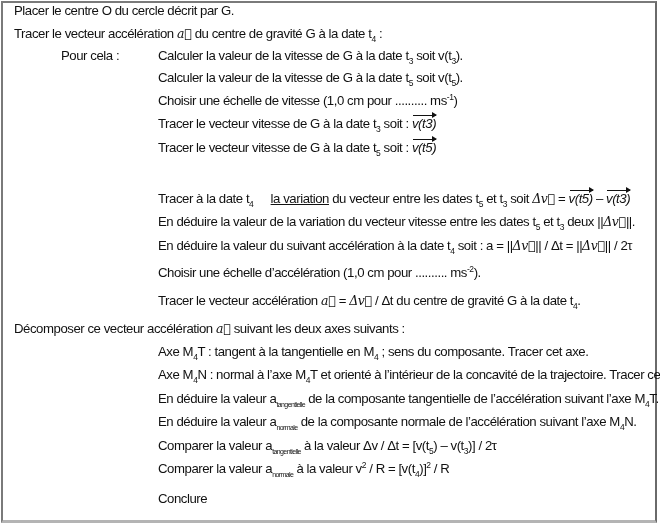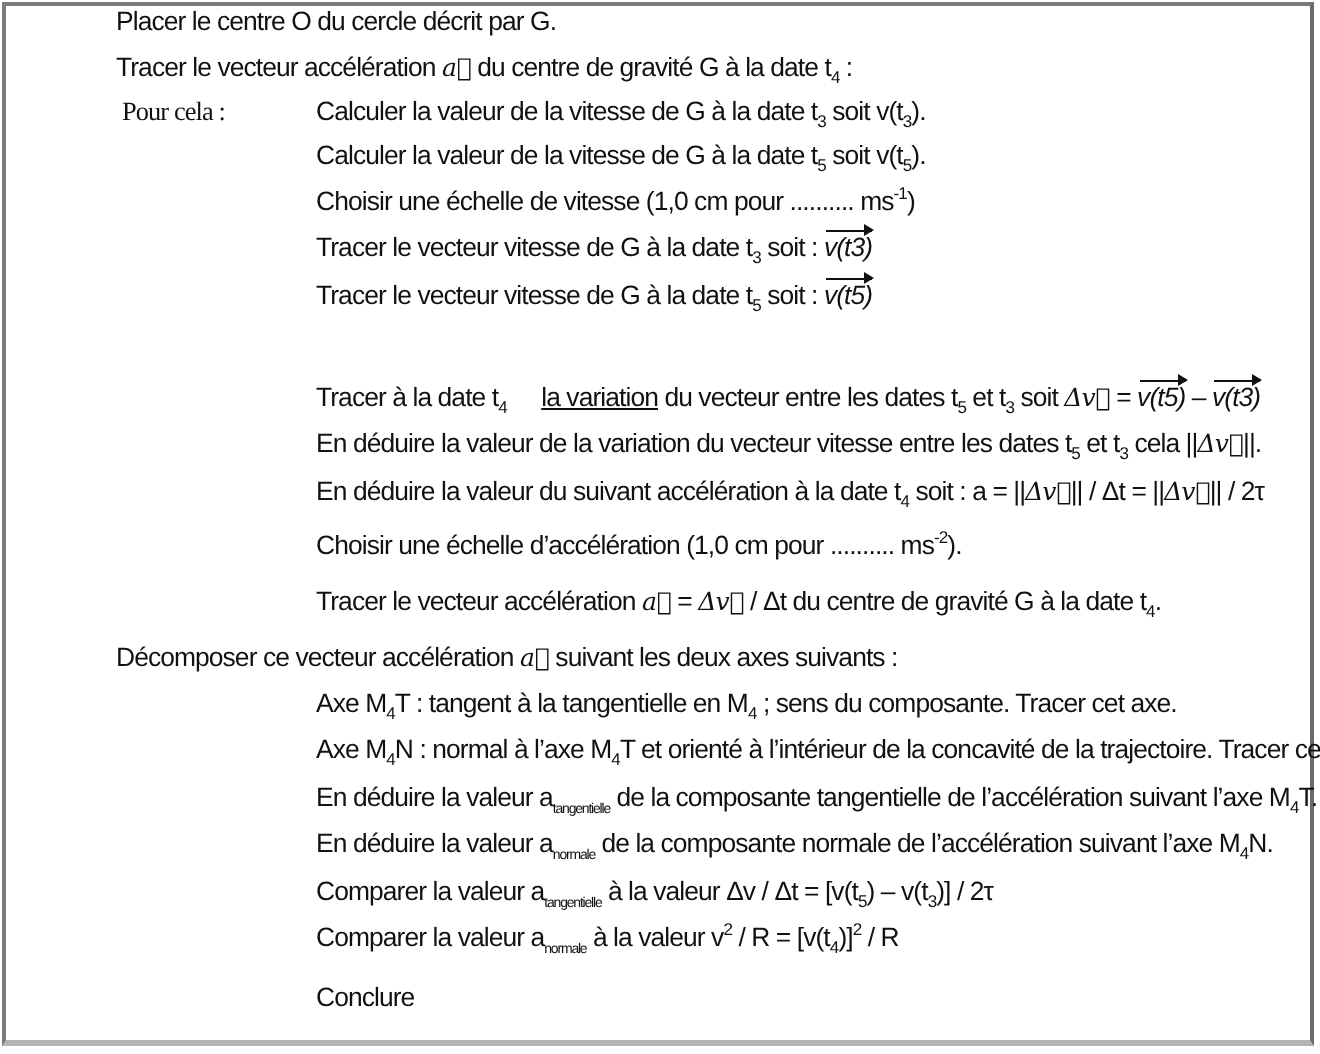--- a/index.html
+++ b/index.html
@@ -9,23 +9,23 @@
       position: absolute; left: 1px; top: 1px; width: 656px; height: 522px;
       border-left: 2px solid #7a7a7a; border-top: 2px solid #7a7a7a;
       border-right: 2px solid #6a6a6a; border-bottom: 3px solid #b4b4b4;
       box-sizing: border-box; background: #fff;
     }
     .line {
       position: absolute; white-space: nowrap; color: #111;
       font-size: 13.2px; letter-spacing: -0.45px; line-height: 16px;
       transform-origin: left center;
     }
-    .l0 { left: 14px; margin-left: 44px; }
+    .l0 { left: 14px; }
     .l1 { left: 158px; }
-    .lbl { left: 61px; font-family: Liberation Serif, serif; }
+    .lbl { left: 61px; }
     sub, sup { font-size: 8.5px; line-height: 0; }
     sub.tiny { font-size: 7px; letter-spacing: -0.6px; }
     .vec { font-family: Liberation Sans, sans-serif; font-style: italic; position: relative; display: inline-block; }
     .vec::before {
       content: ""; position: absolute; left: 1px; right: 0; top: -1px; height: 0;
       border-top: 1px solid #111;
     }
     .vec::after {
       content: ""; position: absolute; right: -1px; top: -4px;
       border-left: 5px solid #111; border-top: 3px solid transparent; border-bottom: 3px solid transparent;
@@ -68,21 +68,21 @@
 
 <div class="line l1" style="top:140px">
   <span>Tracer le vecteur vitesse de G à la date t</span><sub>5</sub><span> soit : </span><span class="vec">v(t5)</span>
 </div>
 
 <div class="line l1" style="top:191px">
   <span>Tracer à la date t</span><sub>4</sub><span> </span><span class="u">la variation</span><span> du vecteur entre les dates t</span><sub>5</sub><span> et t</span><sub>3</sub><span> soit </span><span class="sym">Δv⃗</span><span> = </span><span class="vec">v(t5)</span><span> – </span><span class="vec">v(t3)</span>
 </div>
 
 <div class="line l1" style="top:214px">
-  <span>En déduire la valeur de la variation du vecteur vitesse entre les dates t</span><sub>5</sub><span> et t</span><sub>3</sub><span> cela ||</span><span class="sym">Δv⃗</span><span>||.</span>
+  <span>En déduire la valeur de la variation du vecteur vitesse entre les dates t</span><sub>5</sub><span> et t</span><sub>3</sub><span> deux ||</span><span class="sym">Δv⃗</span><span>||.</span>
 </div>
 
 <div class="line l1" style="top:238px">
   <span>En déduire la valeur du suivant accélération à la date t</span><sub>4</sub><span> soit : a = ||</span><span class="sym">Δv⃗</span><span>|| / Δt = ||</span><span class="sym">Δv⃗</span><span>|| / 2τ</span>
 </div>
 
 <div class="line l1" style="top:265px">
   <span>Choisir une échelle d’accélération (1,0 cm pour .......... ms</span><sup>-2</sup><span>).</span>
 </div>
 

